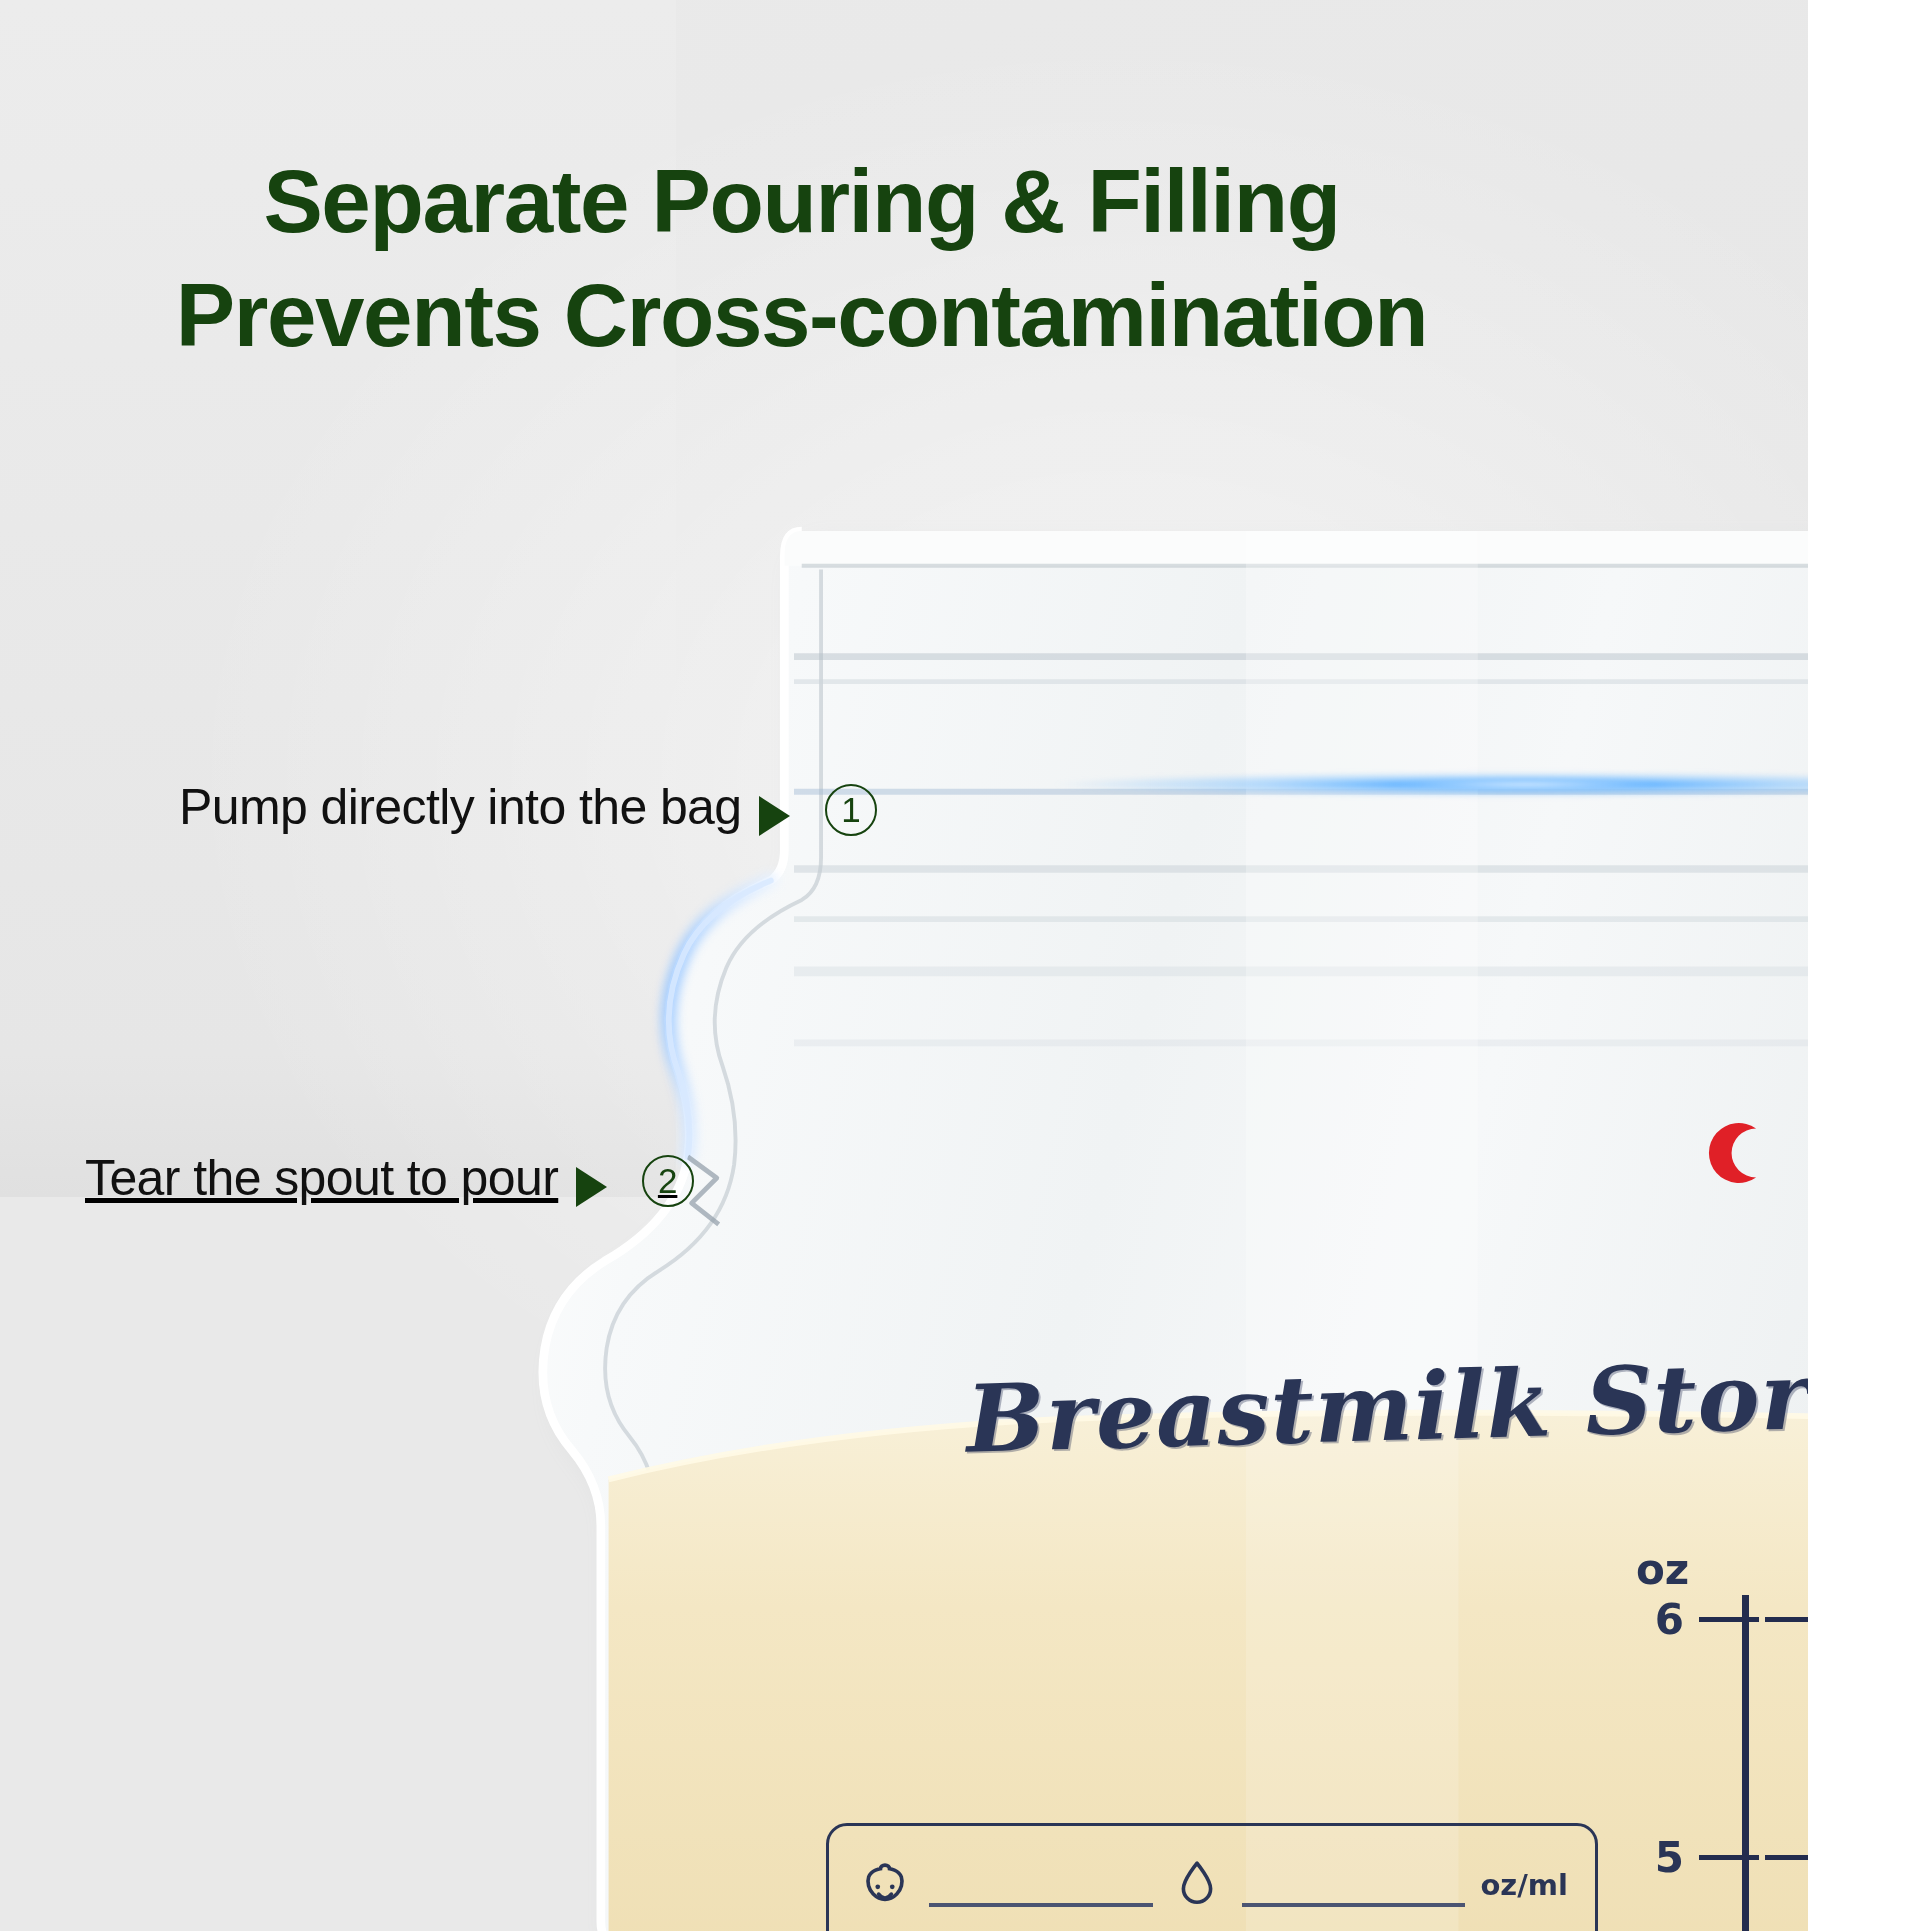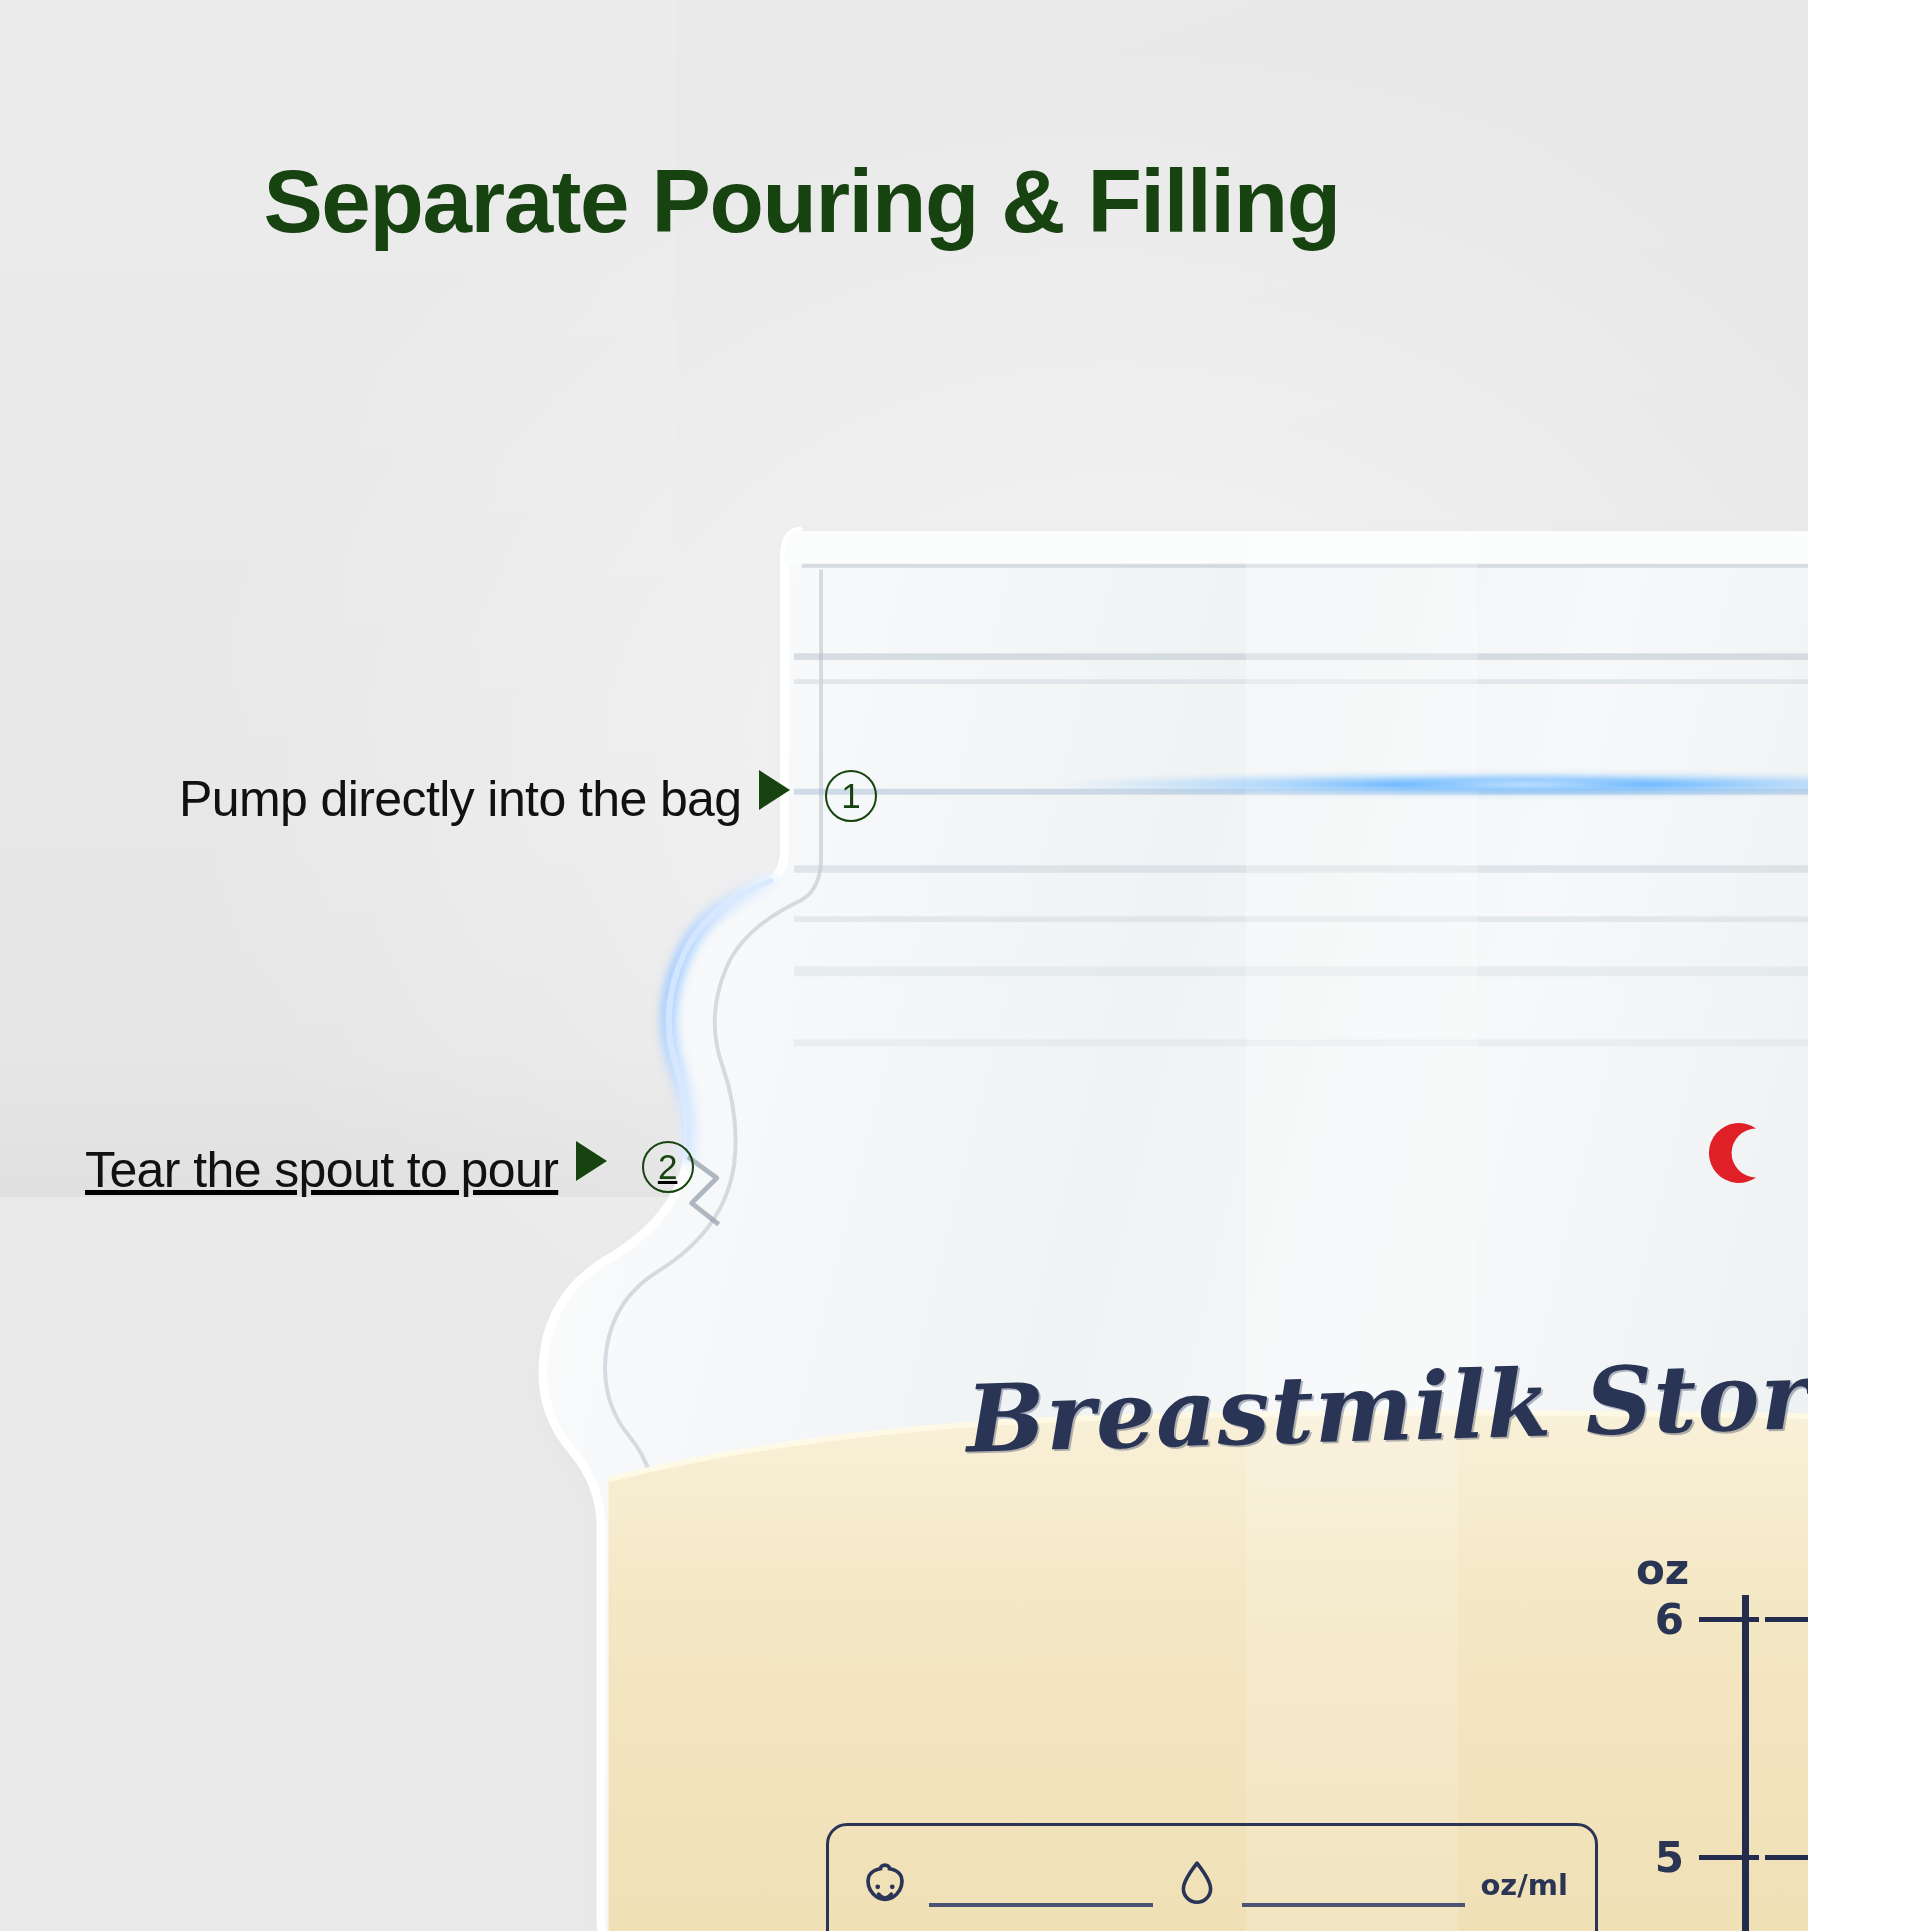--- a/index.html
+++ b/index.html
@@ -39,22 +39,23 @@
     font-size:89px;
     line-height:1.28;
     letter-spacing:-1.4px;
     font-family:"Liberation Sans",sans-serif;
   }
   .headline .l2{display:block;}
 
   
   .step{
     position:absolute;
-    display:flex;align-items:flex-start;
+    display:flex;align-items:flex-end;
     white-space:nowrap;
+    margin-top:8px;
   }
   .step-label{
     color:#111;
     font-size:50px;
     font-weight:400;
     letter-spacing:-0.6px;
   }
   .step-arrow{
     width:0;height:0;
     margin-left:17.4px;
@@ -194,20 +195,21 @@
 
 <div id="stage">
 
   <div class="bg-base"></div>
   <div class="bg-band"></div>
   <div class="bg-band-lower"></div>
   <div class="bg-vignette"></div>
 
   <div class="headline">
     <span>Separate Pouring &amp; Filling</span>
+    <span class="l2">Prevents Cross-contamination</span>
   </div>
 
   <div id="bag-wrap">
     <svg viewBox="0 0 1520 1520" xmlns="http://www.w3.org/2000/svg">
       <defs>
         <linearGradient id="bagFace" x1="0" y1="0" x2="1" y2="0.25">
           <stop offset="0%" stop-color="#ffffff"></stop>
           <stop offset="18%" stop-color="#f7f9fa"></stop>
           <stop offset="48%" stop-color="#f0f3f4"></stop>
           <stop offset="72%" stop-color="#f6f8f9"></stop>

